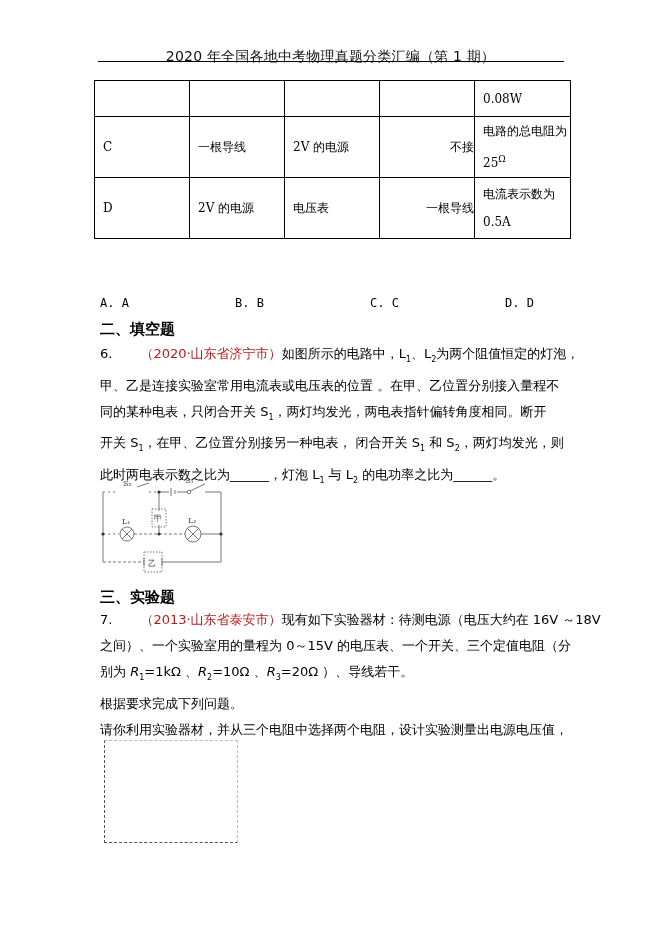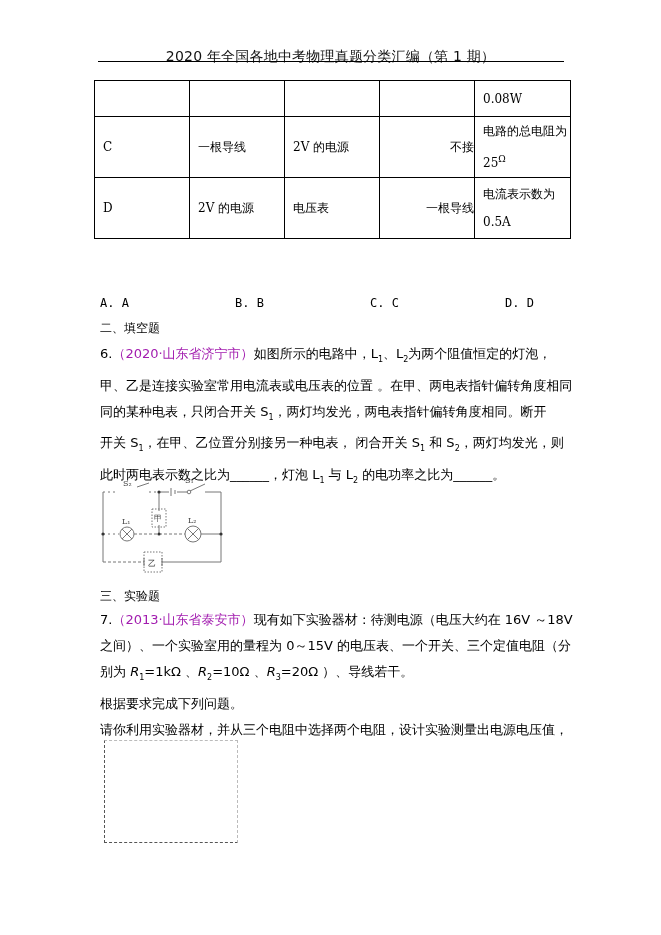--- a/index.html
+++ b/index.html
@@ -18,23 +18,23 @@
   table.opts td.c3 { width: 86px; text-align: right; }
   table.opts td.c4 { width: 87px; line-height: 28px; }
   table.opts tr.r0 { height: 36px; }
   table.opts tr.r1 { height: 61px; }
   table.opts tr.r2 { height: 61px; }
   .omega { font-size: 9px; vertical-align: super; }
 
   .choices { top: 296px; left: 100px; width: 460px; font-family: "DejaVu Sans Mono", "Liberation Mono", monospace; font-size: 12px; }
   .choices span { position: absolute; top: 0; white-space: nowrap; text-align: right; }
 
-  .section { font-weight: normal; font-size: 12px; left: 100px; }
+  .section { font-weight: bold; font-size: 15px; left: 100px; }
   .para { left: 100px; width: 470px; font-size: 13px; line-height: 26px; white-space: nowrap; }
-  .src { color: #a21caf; }
+  .src { color: #b91c1c; margin-left: 28px; }
   sub { font-size: 8px; vertical-align: sub; }
   .blank { text-decoration: none; }
 
   .circuit { left: 97px; top: 477px; width: 130px; height: 100px; }
   .draw-box { left: 104px; top: 740px; width: 132px; height: 101px; border: 1px dashed #555; border-top-color: #bbb; border-right-color: #bbb; }
 </style>
 </head>
 <body>
 
 <div class="abs header-title">2020 年全国各地中考物理真题分类汇编（第 1 期）</div>
@@ -76,21 +76,21 @@
   <span style="left:0">A. A</span>
   <span style="left:135px">B. B</span>
   <span style="left:270px">C. C</span>
   <span style="left:405px">D. D</span>
 </div>
 
 <div class="abs section" style="top:320px">二、填空题</div>
 
 <div class="abs para" style="top:341px">
   <div><span>6.</span><span class="src">（2020·山东省济宁市）</span><span>如图所示的电路中，L</span><sub>1</sub><span>、L</span><sub>2</sub><span>为两个阻值恒定的灯泡，</span></div>
-  <div>甲、乙是连接实验室常用电流表或电压表的位置 。在甲、两电表指针偏转角度相同</div>
+  <div>甲、乙是连接实验室常用电流表或电压表的位置 。在甲、乙位置分别接入量程不</div>
   <div><span>同的某种电表，只闭合开关 S</span><sub>1</sub><span>，两灯均发光，两电表指针偏转角度相同。断开</span></div>
   <div><span>开关 S</span><sub>1</sub><span>，在甲、乙位置分别接另一种电表， 闭合开关 S</span><sub>1</sub><span> 和 S</span><sub>2</sub><span>，两灯均发光，则</span></div>
   <div><span>此时两电表示数之比为</span><span class="blank">______</span><span>，灯泡 L</span><sub>1</sub><span> 与 L</span><sub>2</sub><span> 的电功率之比为</span><span class="blank">______</span><span>。</span></div>
 </div>
 
 <svg class="abs circuit" viewBox="0 0 130 100">
   <g stroke="#777" stroke-width="1" fill="none">
 
     <path d="M6,15 L6,85"></path>
     <path d="M6,15 L20,15" stroke-dasharray="2,3"></path>

